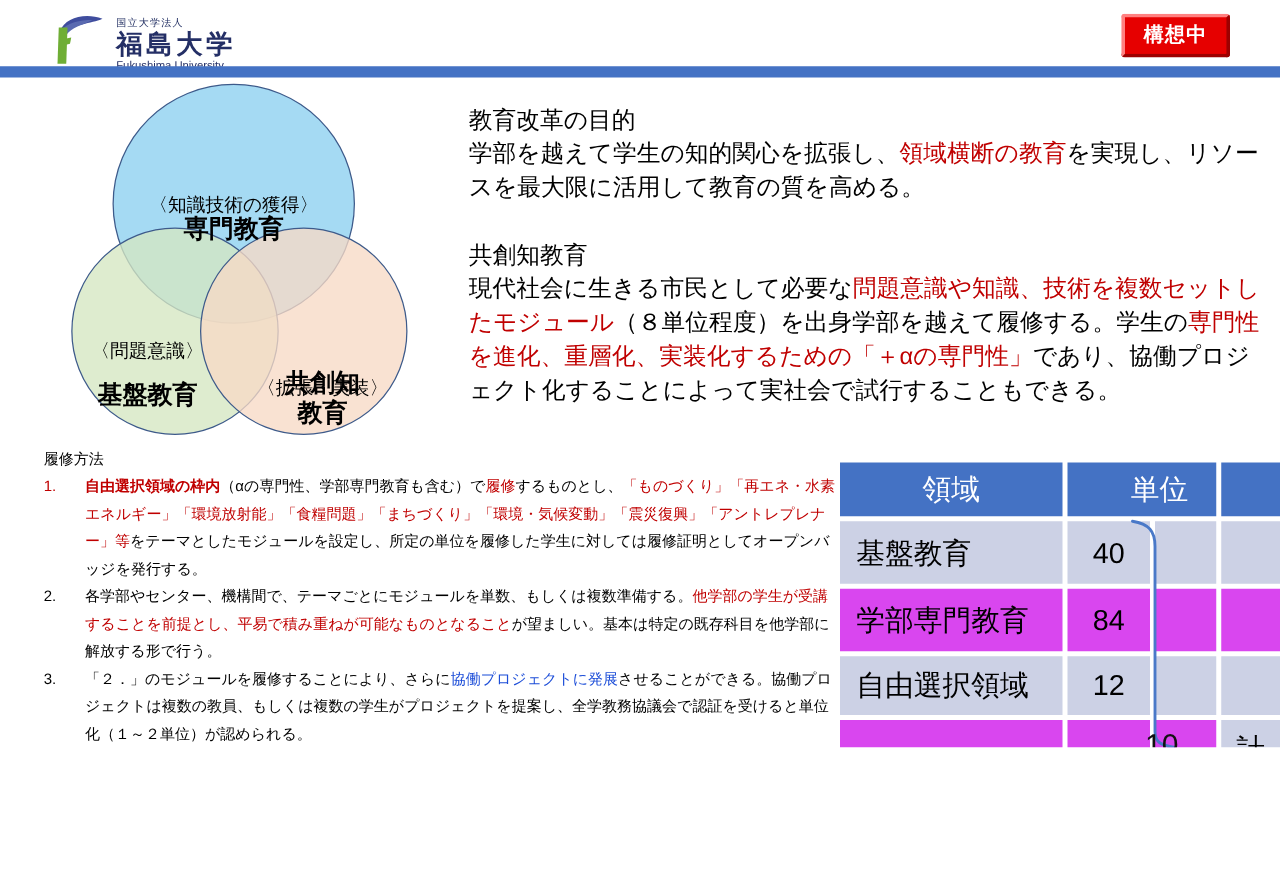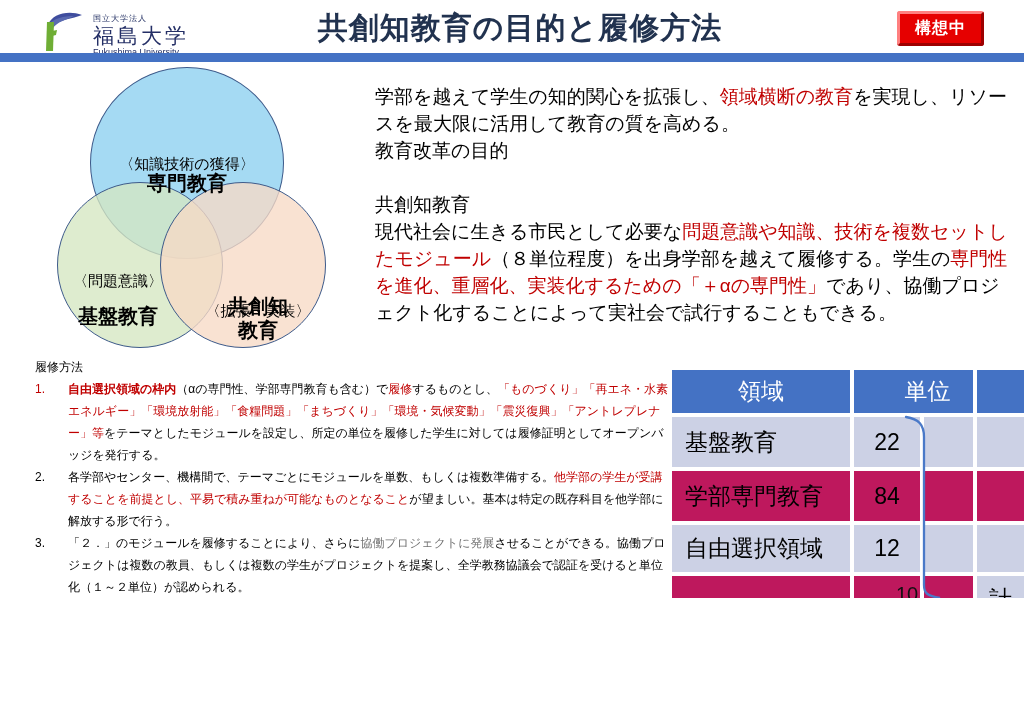--- a/index.html
+++ b/index.html
@@ -6,21 +6,21 @@
   html,body { background:#fff; }
   .slide {
     position:relative; width:1024px; height:598px; background:#ffffff;
     overflow:hidden; font-family:"Liberation Sans","DejaVu Sans",sans-serif; color:#000;
   }
   
   .logo { position:absolute; left:40px; top:9px; display:flex; gap:7px; align-items:flex-start; }
   .logo svg { width:46px; height:46px; }
   .logo-text { padding-top:4px; }
   .logo-org  { font-size:8px;  color:#233063; letter-spacing:1px; }
-  .logo-name { font-size:21px; font-weight:normal; color:#242f66; letter-spacing:3px; line-height:1.1; }
+  .logo-name { font-size:21px; font-weight:bold; color:#242f66; letter-spacing:3px; line-height:1.1; }
   .logo-en   { font-size:9px;  color:#242f66; }
   .page-title {
     position:absolute; left:260px; top:8px; width:520px; text-align:center;
     font-size:30px; font-weight:bold; color:#21324f; letter-spacing:1px;
   }
   .badge {
     position:absolute; left:897px; top:11px; width:87px; height:35px;
     background:#e60000; border:3px solid; border-color:#ff8080 #9d0000 #9d0000 #ff8080;
     border-radius:3px; color:#fff; font-size:16px; font-weight:bold;
     display:flex; align-items:center; justify-content:center; letter-spacing:1px;
@@ -56,27 +56,27 @@
   
   .units-table {
     position:absolute; left:672px; top:370px;
     display:grid; grid-template-columns:178px 66px 49px 47px;
     grid-template-rows:43px 50px 50px 47px 47px 45px; gap:4px;
   }
   .cell { display:flex; align-items:center; font-size:23px; }
   .th { background:#4472c4; color:#fff; justify-content:center; }
   .th-span { grid-column:2 / 4;padding-left:28px; }
   .dark  { background:#ccd1e5; }
-  .light { background:#be185d;text-align:center; }
+  .light { background:#d946ef;text-align:center; }
   .lab { padding-left:13px; }
   .val { justify-content:center; font-size:23px; }
   .center { justify-content:center; padding-left:0; }
 
   .brace-svg { position:absolute; left:896px; top:414px; width:70px; height:212px; }
-  .brace-label { position:absolute; left:896px; top:583px; font-size:20px; color:#111; }
+  .brace-label { position:absolute; left:916px; top:583px; font-size:24px; color:#111; }
 
   
   .watermark {
     position:absolute; left:858px; top:666px; color:#a7aab2; opacity:.85;
     font-size:31px; font-weight:bold; letter-spacing:0; line-height:1;
   }
   .watermark .ruby { position:absolute; right:8px; top:-5px; font-size:7px; font-weight:normal; letter-spacing:1px; }
   .watermark .rmark { font-size:10px; }
 </style>
 </head>
@@ -91,72 +91,71 @@
       <path d="M7 13 L 14 13 L 13 42 L 6 42 Z" fill="#6fae35"></path>
       <path d="M12 22 L 17 21 L 16 26 L 12 27 Z" fill="#6fae35"></path>
     </svg>
     <div class="logo-text">
       <div class="logo-org">国立大学法人</div>
       <div class="logo-name">福島大学</div>
       <div class="logo-en">Fukushima University</div>
     </div>
   </div>
 
-  <h1 class="page-title">共創知教育の目的と履修方法</h1>
 
   <div class="badge">構想中</div>
 
   <div class="title-bar"></div>
 
   <div class="venn">
     <div class="circle c-blue"></div>
     <div class="circle c-green"></div>
     <div class="circle c-peach"></div>
 
     <div class="vlab vt" style="left:132px; top:75px;">専門教育</div>
     <div class="vlab vs" style="left:132px; top:99px;">〈知識技術の獲得〉</div>
     <div class="vlab vt" style="left:63px;  top:208px;">基盤教育</div>
     <div class="vlab vs" style="left:63px;  top:216px;">〈問題意識〉</div>
     <div class="vlab vt" style="left:203px; top:198px;">共創知</div>
     <div class="vlab vt" style="left:203px; top:222px;">教育</div>
     <div class="vlab vs" style="left:203px; top:246px;">〈拡張・実装〉</div>
   </div>
 
   <div class="purpose">
+    <div>教育改革の目的</div>
     <div><span>学部を越えて学生の知的関心を拡張し、</span><span style="color: rgb(192, 0, 0);">領域横断の教育</span><span>を実現し、リソースを最大限に活用して教育の質を高める。</span></div>
-    <div>教育改革の目的</div>
     <div class="p2">共創知教育</div>
     <div><span>現代社会に生きる市民として必要な</span><span style="color: rgb(192, 0, 0);">問題意識や知識、技術を複数セットしたモジュール</span><span>（８単位程度）を出身学部を越えて履修する。学生の</span><span style="color: rgb(192, 0, 0);">専門性を進化、重層化、実装化するための「＋αの専門性」</span><span>であり、協働プロジェクト化することによって実社会で試行することもできる。</span></div>
   </div>
 
   <div class="method">
     <div>履修方法</div>
     <ol class="method-list">
       <li class="method-item">
         <span class="num" style="color: rgb(192, 0, 0);">1.</span>
         <div><span style="color: rgb(192, 0, 0); font-weight: bold;">自由選択領域の枠内</span><span>（αの専門性、学部専門教育も含む）で</span><span style="color: rgb(192, 0, 0);">履修</span><span>するものとし、</span><span style="color: rgb(192, 0, 0);">「ものづくり」「再エネ・水素エネルギー」「環境放射能」「食糧問題」「まちづくり」「環境・気候変動」「震災復興」「アントレプレナー」等</span><span>をテーマとしたモジュールを設定し、所定の単位を履修した学生に対しては履修証明としてオープンバッジを発行する。</span></div>
       </li>
       <li class="method-item">
         <span class="num" style="color: rgb(0, 0, 0);">2.</span>
         <div><span>各学部やセンター、機構間で、テーマごとにモジュールを単数、もしくは複数準備する。</span><span style="color: rgb(192, 0, 0);">他学部の学生が受講することを前提とし、平易で積み重ねが可能なものとなること</span><span>が望ましい。基本は特定の既存科目を他学部に解放する形で行う。</span></div>
       </li>
       <li class="method-item">
         <span class="num" style="color: rgb(0, 0, 0);">3.</span>
-        <div><span>「２．」のモジュールを履修することにより、さらに</span><span style="color: #737373;">協働プロジェクトに発展</span><span>させることができる。協働プロジェクトは複数の教員、もしくは複数の学生がプロジェクトを提案し、全学教務協議会で認証を受けると単位化（１～２単位）が認められる。</span></div>
+        <div><span>「２．」のモジュールを履修することにより、さらに</span><span style="color: #1d4ed8;">協働プロジェクトに発展</span><span>させることができる。協働プロジェクトは複数の教員、もしくは複数の学生がプロジェクトを提案し、全学教務協議会で認証を受けると単位化（１～２単位）が認められる。</span></div>
       </li>
     </ol>
   </div>
 
   <div class="units-table">
     <div class="cell th">領域</div>
     <div class="cell th th-span">単位</div>
     <div class="cell th"></div>
 
     <div class="cell dark lab">基盤教育</div>
-    <div class="cell dark val">22</div>
+    <div class="cell dark val">40</div>
     <div class="cell dark"></div>
     <div class="cell dark"></div>
 
     <div class="cell light lab">学部専門教育</div>
     <div class="cell light val">84</div>
     <div class="cell light"></div>
     <div class="cell light"></div>
 
     <div class="cell dark lab">自由選択領域</div>
     <div class="cell dark val">12</div>

